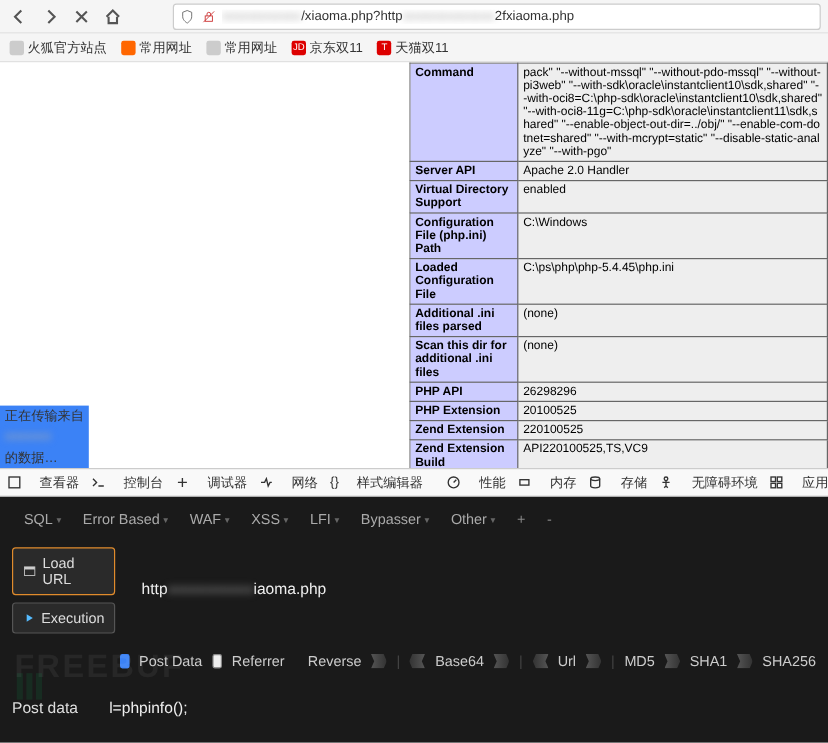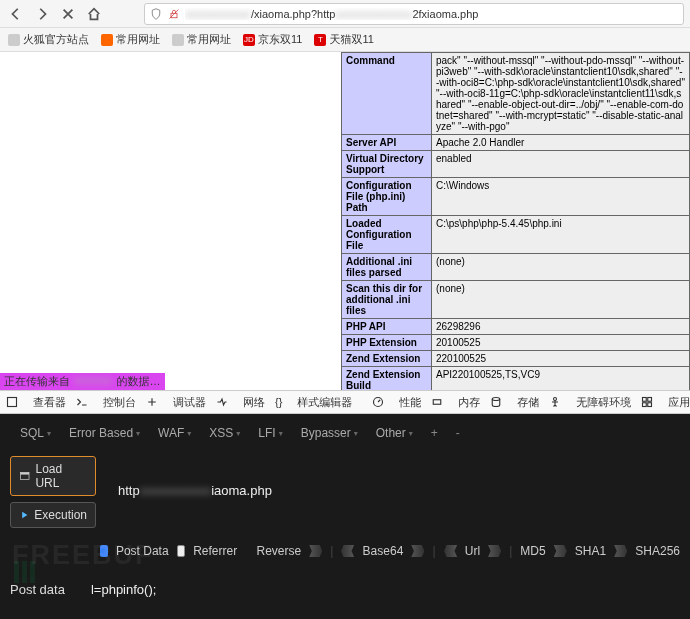--- a/index.html
+++ b/index.html
@@ -17,21 +17,21 @@
 
   
   .bookmarks { display: flex; align-items: center; height: 24px; background: #f5f5f5; border-bottom: 1px solid #ddd; padding: 0 8px; gap: 12px; font-size: 11px; color: #333; }
   .bm-item { display: flex; align-items: center; gap: 3px; cursor: pointer; }
   .bm-icon { width: 12px; height: 12px; border-radius: 2px; display:inline-block; }
   .bm-icon.folder { background:#ccc; }
 
   
   .content-area { display:flex; height: 338px; }
   .left-blank { width: 341px; background:#fff; position:relative; }
-  .status-text { position:absolute; bottom:0; left:0; font-size:11px; color:#333; background:#d946ef; padding:1px 4px; display:flex; gap:4px; }
+  .status-text { position:absolute; bottom:0; left:0; font-size:11px; color:#333; background:#3b82f6; padding:1px 4px; display:flex; gap:4px;flex-direction:column; }
   .status-text .blur { filter:blur(3px); color:#aaa; }
   .right-table { width: 349px; overflow:hidden; }
   table.phpinfo { border-collapse: collapse; width: 100%; font-size: 10px; }
   table.phpinfo td { border: 1px solid #666; padding: 2px 4px; vertical-align: top; }
   table.phpinfo td.k { background: #ccccff; font-weight: bold; width: 90px; }
   table.phpinfo td.v { background: #eee; color:#000; word-break: break-all; }
 
   
   .devtools-bar { display:flex; align-items:center; height: 24px; background:#f9f9f9; border-top:1px solid #ccc; border-bottom:1px solid #ccc; padding:0 6px; gap:10px; font-size:11px; color:#333; overflow:hidden; white-space:nowrap; }
   .dt-item { display:flex; align-items:center; gap:15px; cursor:pointer; }

